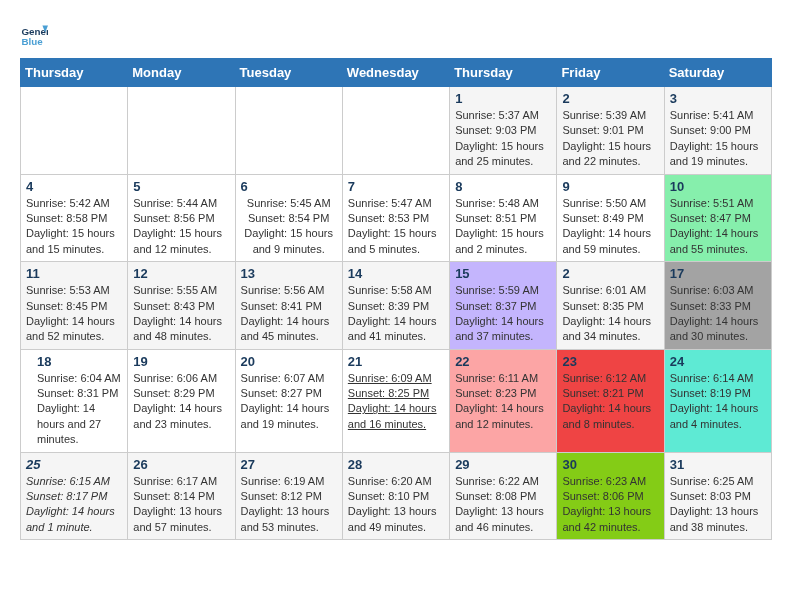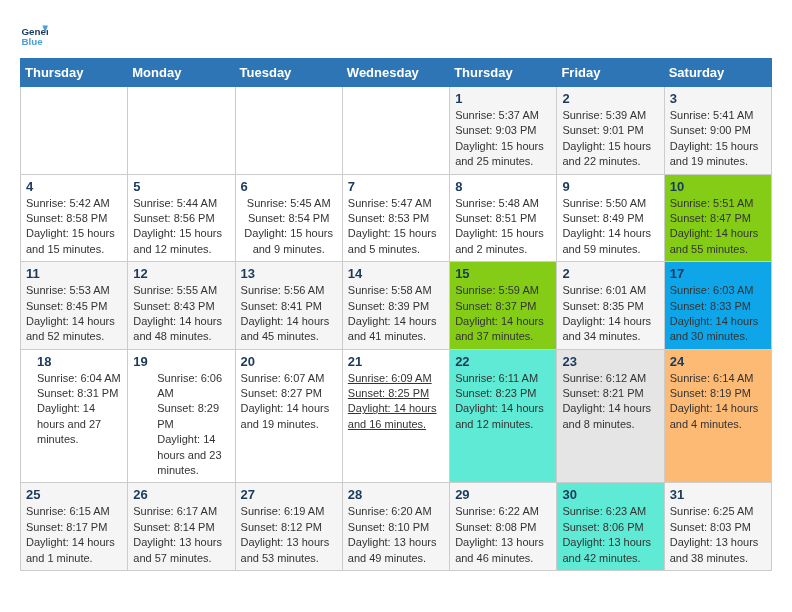--- a/index.html
+++ b/index.html
@@ -171,21 +171,21 @@
           <div class="day-info" style="white-space: pre-line;">Sunrise: 5:48 AM
 Sunset: 8:51 PM
 Daylight: 15 hours and 2 minutes.</div>
         </td>
         <td style="background-color: rgb(255, 255, 255);">
           <span class="day-number">9</span>
           <div class="day-info" style="white-space: pre-line;">Sunrise: 5:50 AM
 Sunset: 8:49 PM
 Daylight: 14 hours and 59 minutes.</div>
         </td>
-        <td style="background-color: #84cc16;">
+        <td style="background-color: #86efac;">
           <span class="day-number">10</span>
           <div class="day-info" style="white-space: pre-line;">Sunrise: 5:51 AM
 Sunset: 8:47 PM
 Daylight: 14 hours and 55 minutes.</div>
         </td>
       </tr>
       <tr>
         <td style="background-color: rgb(245, 245, 245);">
           <span class="day-number">11</span>
           <div class="day-info" style="white-space: pre-line;">Sunrise: 5:53 AM
@@ -203,85 +203,85 @@
           <div class="day-info" style="white-space: pre-line;">Sunrise: 5:56 AM
 Sunset: 8:41 PM
 Daylight: 14 hours and 45 minutes.</div>
         </td>
         <td style="background-color: rgb(245, 245, 245);">
           <span class="day-number">14</span>
           <div class="day-info" style="white-space: pre-line;">Sunrise: 5:58 AM
 Sunset: 8:39 PM
 Daylight: 14 hours and 41 minutes.</div>
         </td>
-        <td style="background-color: #84cc16;">
+        <td style="background-color: #c4b5fd;">
           <span class="day-number">15</span>
           <div class="day-info" style="white-space: pre-line;">Sunrise: 5:59 AM
 Sunset: 8:37 PM
 Daylight: 14 hours and 37 minutes.</div>
         </td>
         <td style="background-color: rgb(245, 245, 245);">
           <span class="day-number">2</span>
           <div class="day-info" style="white-space: pre-line;">Sunrise: 6:01 AM
 Sunset: 8:35 PM
 Daylight: 14 hours and 34 minutes.</div>
         </td>
-        <td style="background-color: #0ea5e9;">
+        <td style="background-color: #a3a3a3;">
           <span class="day-number">17</span>
           <div class="day-info" style="white-space: pre-line;">Sunrise: 6:03 AM
 Sunset: 8:33 PM
 Daylight: 14 hours and 30 minutes.</div>
         </td>
       </tr>
       <tr>
         <td style="background-color: rgb(255, 255, 255); padding-left: 16px;">
           <span class="day-number">18</span>
           <div class="day-info" style="white-space: pre-line;">Sunrise: 6:04 AM
 Sunset: 8:31 PM
 Daylight: 14 hours and 27 minutes.</div>
         </td>
         <td style="background-color: rgb(255, 255, 255);">
           <span class="day-number">19</span>
-          <div class="day-info" style="white-space: pre-line; margin-left: 24px;">Sunrise: 6:06 AM
+          <div class="day-info" style="white-space: pre-line;">Sunrise: 6:06 AM
 Sunset: 8:29 PM
 Daylight: 14 hours and 23 minutes.</div>
         </td>
         <td style="background-color: rgb(255, 255, 255);">
           <span class="day-number">20</span>
           <div class="day-info" style="white-space: pre-line;">Sunrise: 6:07 AM
 Sunset: 8:27 PM
 Daylight: 14 hours and 19 minutes.</div>
         </td>
         <td style="background-color: rgb(255, 255, 255);">
           <span class="day-number">21</span>
           <div class="day-info" style="white-space: pre-line; text-decoration: underline;">Sunrise: 6:09 AM
 Sunset: 8:25 PM
 Daylight: 14 hours and 16 minutes.</div>
         </td>
-        <td style="background-color: #5eead4;">
+        <td style="background-color: #fca5a5;">
           <span class="day-number">22</span>
           <div class="day-info" style="white-space: pre-line;">Sunrise: 6:11 AM
 Sunset: 8:23 PM
 Daylight: 14 hours and 12 minutes.</div>
         </td>
-        <td style="background-color: #e5e5e5;">
+        <td style="background-color: #ef4444;">
           <span class="day-number">23</span>
           <div class="day-info" style="white-space: pre-line;">Sunrise: 6:12 AM
 Sunset: 8:21 PM
 Daylight: 14 hours and 8 minutes.</div>
         </td>
-        <td style="background-color: #fdba74;">
+        <td style="background-color: #5eead4;">
           <span class="day-number">24</span>
           <div class="day-info" style="white-space: pre-line;">Sunrise: 6:14 AM
 Sunset: 8:19 PM
 Daylight: 14 hours and 4 minutes.</div>
         </td>
       </tr>
       <tr>
-        <td style="background-color: rgb(245, 245, 245);">
+        <td style="background-color: rgb(245, 245, 245); font-style: italic;">
           <span class="day-number">25</span>
           <div class="day-info" style="white-space: pre-line;">Sunrise: 6:15 AM
 Sunset: 8:17 PM
 Daylight: 14 hours and 1 minute.</div>
         </td>
         <td style="background-color: rgb(245, 245, 245);">
           <span class="day-number">26</span>
           <div class="day-info" style="white-space: pre-line;">Sunrise: 6:17 AM
 Sunset: 8:14 PM
 Daylight: 13 hours and 57 minutes.</div>
@@ -297,21 +297,21 @@
           <div class="day-info" style="white-space: pre-line;">Sunrise: 6:20 AM
 Sunset: 8:10 PM
 Daylight: 13 hours and 49 minutes.</div>
         </td>
         <td style="background-color: rgb(245, 245, 245);">
           <span class="day-number">29</span>
           <div class="day-info" style="white-space: pre-line;">Sunrise: 6:22 AM
 Sunset: 8:08 PM
 Daylight: 13 hours and 46 minutes.</div>
         </td>
-        <td style="background-color: #5eead4;">
+        <td style="background-color: #84cc16;">
           <span class="day-number">30</span>
           <div class="day-info" style="white-space: pre-line;">Sunrise: 6:23 AM
 Sunset: 8:06 PM
 Daylight: 13 hours and 42 minutes.</div>
         </td>
         <td style="background-color: rgb(245, 245, 245);">
           <span class="day-number">31</span>
           <div class="day-info" style="white-space: pre-line;">Sunrise: 6:25 AM
 Sunset: 8:03 PM
 Daylight: 13 hours and 38 minutes.</div>

